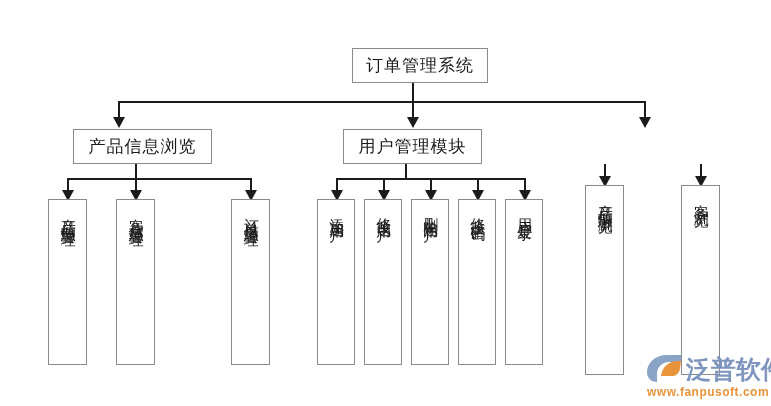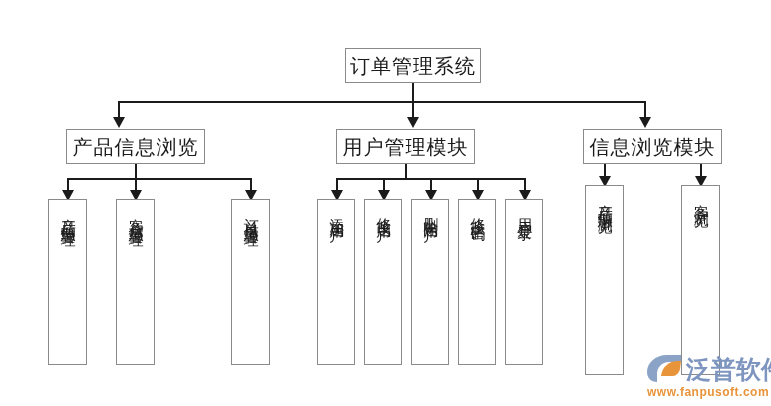--- a/index.html
+++ b/index.html
@@ -20,23 +20,24 @@
     box-sizing: border-box;
     background: #ffffff;
     border: 1px solid #8a8a8a;
     color: #1b1b1b;
     display: flex;
     align-items: center;
     justify-content: center;
     text-align: center;
   }
   .node.horiz {
-    font-size: 20px;
+    font-size: 17px;
     letter-spacing: 1px;
     line-height: 1;
+    margin-left: 7px;
   }
   .node.vert {
     font-size: 15px;
     line-height: 1.30;
     padding-top: 6px;
     align-items: flex-start;
     justify-content: center;
   }
   .node.vert .vtext {
     writing-mode: vertical-rl;
@@ -114,23 +115,20 @@
   <div class="arrow" style="left:639px; top:117px;"></div>
 
   <div class="node horiz" style="left:66px; top:129px; width:139px; height:35px;">
     <span>产品信息浏览</span>
   </div>
 
   <div class="node horiz" style="left:336px; top:129px; width:139px; height:35px;">
     <span>用户管理模块</span>
   </div>
 
-  <div class="node horiz" style="left:583px; top:129px; width:139px; height:35px;">
-    <span>信息浏览模块</span>
-  </div>
 
   <div class="line vline" style="left:135px; top:164px; width:2px; height:15px;"></div>
   <div class="line hline" style="left:67px; top:178px; width:185px; height:2px;"></div>
 
   <div class="line vline" style="left:67px; top:178px; width:2px; height:14px;"></div>
   <div class="arrow" style="left:62px; top:190px;"></div>
 
   <div class="line vline" style="left:135px; top:178px; width:2px; height:14px;"></div>
   <div class="arrow" style="left:130px; top:190px;"></div>
 

